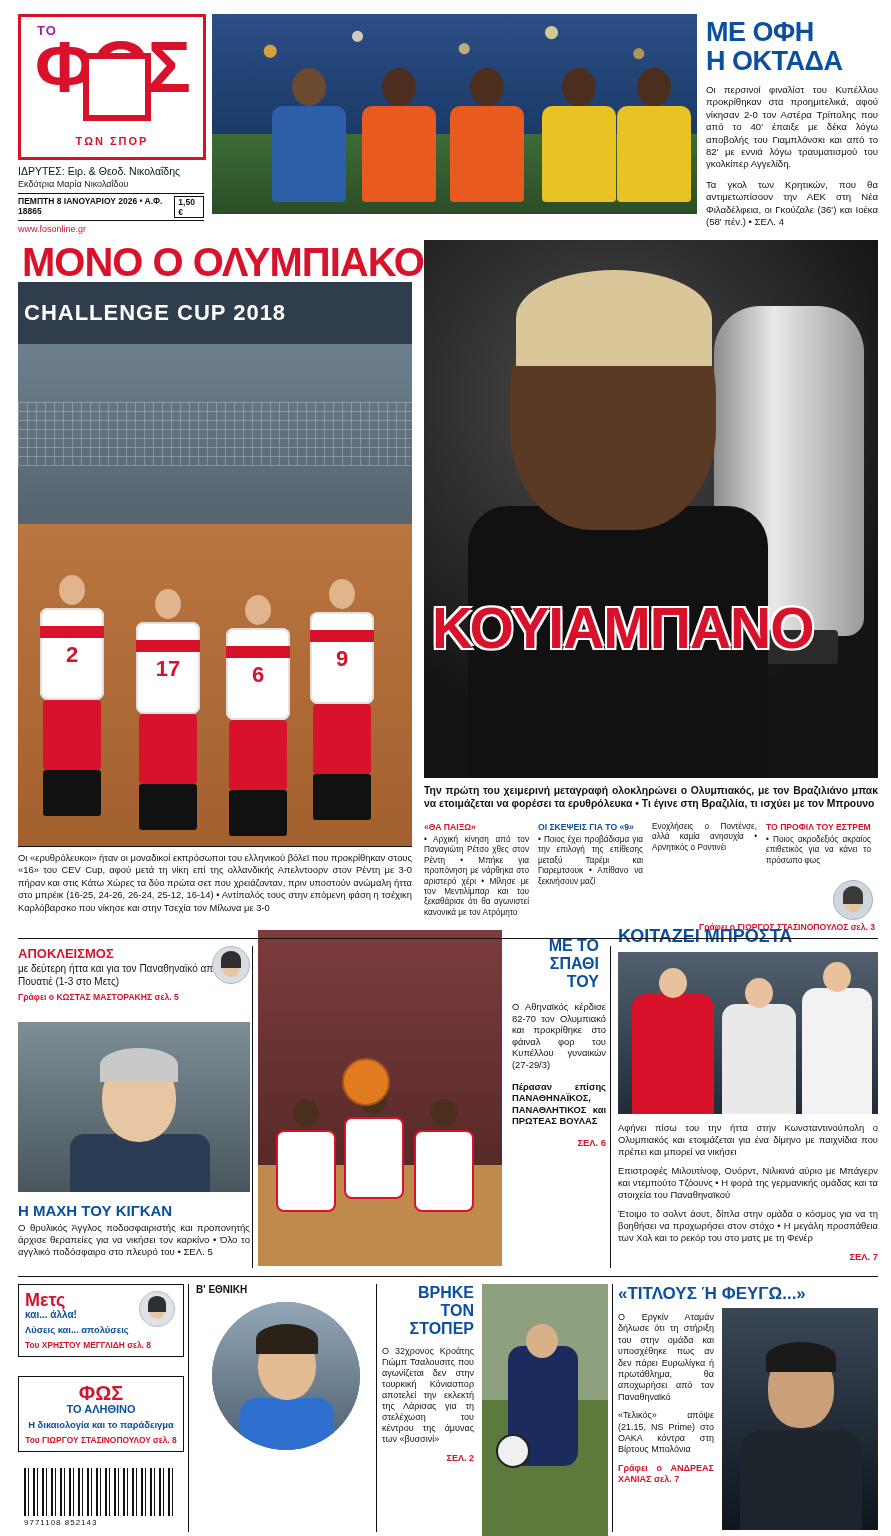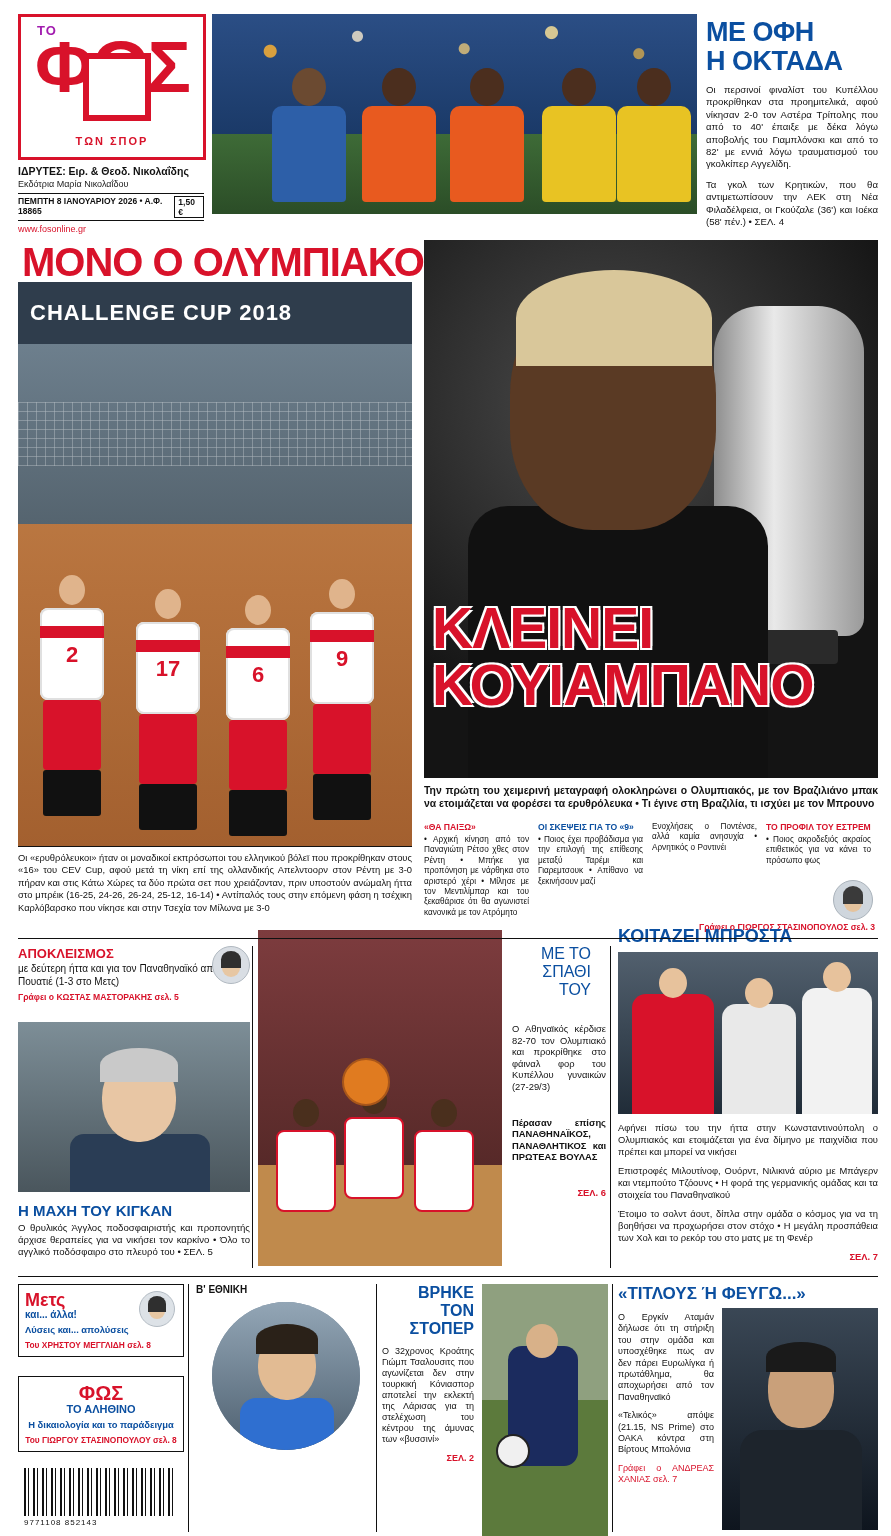--- a/index.html
+++ b/index.html
@@ -6,21 +6,21 @@
   body{width:891px;height:1536px;font-family:"Liberation Sans",sans-serif;color:#111;overflow:hidden;}
   .page{position:relative;width:891px;height:1536px;background:#ffffff;}
 
   
   .masthead{position:absolute;left:18px;top:14px;width:186px;height:200px;}
   .logo-box{border:3px solid #d8122a;width:182px;height:140px;position:relative;background:#fff;}
   .logo-to{position:absolute;left:8px;top:6px;font-weight:bold;font-size:13px;color:#a21caf;letter-spacing:1px;margin-left:8px;}
   .logo-fos{position:absolute;left:0;top:14px;width:182px;text-align:center;font-weight:bold;font-size:72px;line-height:72px;color:#d8122a;letter-spacing:-2px;font-family:"Liberation Sans",sans-serif;}
   .logo-sq{position:absolute;left:62px;top:36px;width:56px;height:56px;border:6px solid #d8122a;background:#fff;}
   .logo-sub{position:absolute;left:0;bottom:10px;width:182px;text-align:center;font-size:11px;font-weight:bold;color:#d8122a;letter-spacing:2px;}
-  .founders{margin-top:5px;font-size:10.5px;font-weight:bold;color:#111;line-height:13px;}
+  .founders{margin-top:5px;font-size:10.5px;font-weight:normal;color:#111;line-height:13px;}
   .editor{font-size:9px;color:#222;line-height:12px;}
   .dateline{margin-top:3px;border-top:1px solid #111;border-bottom:1px solid #111;font-size:8.5px;font-weight:bold;padding:2px 0;display:flex;justify-content:space-between;}
   .price-box{border:1px solid #111;padding:0 3px;}
   .site{margin-top:3px;font-size:9px;font-weight:normal;color:#d8122a;}
 
   
   .topphoto{position:absolute;left:212px;top:14px;width:485px;height:200px;overflow:hidden;background:#16305c;}
   .topphoto .sky{position:absolute;inset:0;background:linear-gradient(180deg,#2a4a7a 0%,#13325e 45%,#0d2446 100%);}
   .topphoto .crowd{position:absolute;left:0;top:0;width:100%;height:62%;background:
      radial-gradient(circle at 12% 30%,#e3a63c 0 6px,transparent 7px),
@@ -43,21 +43,21 @@
   .top-body{position:absolute;left:706px;top:84px;width:172px;font-size:9.6px;line-height:12.4px;color:#111;text-align:justify;}
   .top-body p{margin:0 0 8px 0;}
 
   
   .mono{position:absolute;left:22px;top:240px;font-size:40px;font-weight:bold;color:#d8122a;letter-spacing:-1px;}
 
   
   .volley{position:absolute;left:18px;top:282px;width:394px;height:564px;overflow:hidden;background:#b9713e;}
   .volley .floor{position:absolute;inset:0;background:linear-gradient(180deg,#c98a52 0%,#b5713c 55%,#a3602f 100%);}
   .volley .banner{position:absolute;left:0;top:0;width:100%;height:62px;background:#2f3d4c;}
-  .volley .banner span{color:#fff;font-size:22px;font-weight:bold;letter-spacing:1px;padding-left:12px;line-height:62px;}
+  .volley .banner span{color:#fff;font-size:22px;font-weight:bold;letter-spacing:1px;padding-left:6px;line-height:62px;}
   .volley .wall{position:absolute;left:0;top:62px;width:100%;height:180px;background:linear-gradient(180deg,#6d7f8d,#55646f);}
   .volley .net{position:absolute;left:0;top:120px;width:100%;height:64px;background:repeating-linear-gradient(90deg,rgba(255,255,255,.5) 0 1px,transparent 1px 9px),repeating-linear-gradient(0deg,rgba(255,255,255,.5) 0 1px,transparent 1px 9px);opacity:.5;}
   .vp{position:absolute;bottom:18px;}
   .vp .jersey{width:64px;height:92px;background:#fff;border-radius:8px;position:relative;box-shadow:0 0 0 2px #e0e0e0 inset;}
   .vp .stripe{position:absolute;left:0;top:18px;width:100%;height:12px;background:#d8122a;}
   .vp .num{position:absolute;left:0;top:34px;width:100%;text-align:center;font-size:22px;font-weight:bold;color:#d8122a;}
   .vp .head2{width:26px;height:30px;border-radius:50%;background:#e0b48c;margin:0 auto 3px;}
   .vp .legs{width:58px;height:70px;margin:0 auto;background:#d8122a;border-radius:4px;}
   .vp .socks{width:58px;height:46px;margin:0 auto;background:#111;border-radius:3px;}
   .vp1{left:22px;bottom:30px;} .vp2{left:118px;bottom:16px;} .vp3{left:208px;bottom:10px;} .vp4{left:292px;bottom:26px;}
@@ -107,22 +107,22 @@
   .basket{position:absolute;left:258px;top:930px;width:244px;height:336px;overflow:hidden;background:#6a3032;}
   .basket .bg{position:absolute;inset:0;background:linear-gradient(180deg,#7d3c3e,#46211f);}
   .basket .court{position:absolute;left:0;bottom:0;width:100%;height:30%;background:#c08a4c;}
   .bp{position:absolute;bottom:16%;}
   .bp .j{width:56px;height:78px;background:#fff;border:2px solid #d8122a;border-radius:8px;}
   .bp .h3x{width:26px;height:28px;border-radius:50%;background:#4a2f1d;margin:0 auto 3px;}
   .bp1{left:18px;} .bp2{left:86px;bottom:20%;} .bp3{left:156px;}
   .ball{position:absolute;left:84px;top:128px;width:44px;height:44px;border-radius:50%;background:#e07b20;border:2px solid #a8561a;}
 
   .spathi{position:absolute;left:512px;top:930px;width:94px;}
-  .spathi h3{margin:15px;color:#0b4fa0;font-size:16px;line-height:18px;font-weight:normal;text-align:right;}
-  .spathi p{margin:24px 0 0;font-size:9.4px;line-height:11.6px;text-align:justify;}
+  .spathi h3{margin:7px;color:#0b4fa0;font-size:16px;line-height:18px;font-weight:bold;text-align:right;}
+  .spathi p{margin:10px 0 0;font-size:9.4px;line-height:11.6px;text-align:justify;}
   .spathi .bold{font-weight:bold;}
   .spathi .sel{color:#d8122a;font-weight:bold;text-align:right;}
 
   
   .koit{position:absolute;left:618px;top:926px;width:260px;}
   .koit h3{margin:0;color:#0b4fa0;font-size:18px;font-weight:bold;}
   .koit-photo{position:absolute;left:618px;top:952px;width:260px;height:162px;overflow:hidden;background:#2c3e50;}
   .koit-photo .bg{position:absolute;inset:0;background:linear-gradient(180deg,#52606e,#202c38);}
   .koit-photo .p1{position:absolute;left:14px;bottom:0;width:82px;height:120px;background:#d8122a;border-radius:14px 14px 0 0;}
   .koit-photo .p2{position:absolute;left:104px;bottom:0;width:74px;height:110px;background:#e9e9e9;border-radius:14px 14px 0 0;}
@@ -169,21 +169,21 @@
   .stoper-photo .bg{position:absolute;inset:0;background:linear-gradient(180deg,#8fa07f 0 46%,#5c7a3c 46% 100%);}
   .stoper-photo .pl{position:absolute;left:26px;top:62px;width:70px;height:120px;background:#1b2b5e;border-radius:14px;}
   .stoper-photo .hd{position:absolute;left:44px;top:40px;width:32px;height:34px;border-radius:50%;background:#d8b189;}
   .stoper-photo .ball2{position:absolute;left:14px;top:150px;width:30px;height:30px;border-radius:50%;background:#f0f0f0;border:2px solid #222;}
 
   
   .titl{position:absolute;left:618px;top:1284px;width:260px;}
   .titl h3{margin:0;color:#0b4fa0;font-size:17px;font-weight:bold;}
   .titl-text{position:absolute;left:618px;top:1312px;width:96px;font-size:9px;line-height:11.4px;text-align:justify;}
   .titl-text p{margin:0 0 7px;}
-  .titl-text .by{color:#d8122a;font-weight:normal;}
+  .titl-text .by{color:#d8122a;font-weight:bold;}
   .titl-photo{position:absolute;left:722px;top:1308px;width:156px;height:222px;overflow:hidden;background:#16202c;}
   .titl-photo .bg{position:absolute;inset:0;background:linear-gradient(180deg,#3a4755,#0e151e);}
   .titl-photo .fc{position:absolute;left:46px;top:42px;width:66px;height:78px;border-radius:46%;background:#c9a07a;}
   .titl-photo .hr{position:absolute;left:44px;top:34px;width:70px;height:30px;border-radius:50% 50% 0 0;background:#1a1a1a;}
   .titl-photo .sh{position:absolute;left:18px;top:122px;width:122px;height:100px;background:#1d242c;border-radius:22px 22px 0 0;}
 
   .rule-v{position:absolute;background:#111;width:1px;}
   .rule-h{position:absolute;background:#111;height:1px;}
 </style>
 </head>
@@ -289,21 +289,20 @@
   <div class="volley-cap">Οι «ερυθρόλευκοι» ήταν οι μοναδικοί εκπρόσωποι του ελληνικού βόλεϊ που προκρίθηκαν στους «16» του CEV Cup, αφού μετά τη νίκη επί της ολλανδικής Απελντοορν στον Ρέντη με 3-0 πήραν και στις Κάτω Χώρες τα δύο πρώτα σετ που χρειάζονταν, πριν υποστούν ανώμαλη ήττα στο μπρέικ (16-25, 24-26, 26-24, 25-12, 16-14) • Αντίπαλός τους στην επόμενη φάση η τσέχικη Καρλόβαρσκο που νίκησε και στην Τσεχία τον Μίλωνα με 3-0</div>
 
   <div class="kphoto">
     <div class="bg"></div>
     <div class="trophy"></div>
     <div class="body2"></div>
     <div class="face"></div>
     <div class="hair"></div>
   </div>
   <div class="kleinei">
-    <div>ΚΛΕΙΝΕΙ</div>
     <div>ΚΟΥΙΑΜΠΑΝΟ</div>
   </div>
   <div class="k-sub">Την πρώτη του χειμερινή μεταγραφή ολοκληρώνει ο Ολυμπιακός, με τον Βραζιλιάνο μπακ να ετοιμάζεται να φορέσει τα ερυθρόλευκα • Τι έγινε στη Βραζιλία, τι ισχύει με τον Μπρουνο</div>
 
   <div class="k-cols">
     <div class="k-col">
       <h4>«ΘΑ ΠΑΙΞΩ»</h4>
       <div>• Αρχική κίνηση από τον Παναγιώτη Ρέτσο χθες στον Ρέντη • Μπήκε για προπόνηση με νάρθηκα στο αριστερό χέρι • Μίλησε με τον Μεντιλίμπαρ και του ξεκαθάρισε ότι θα αγωνιστεί κανονικά με τον Ατρόμητο</div>
     </div>
     <div class="k-col blue">

